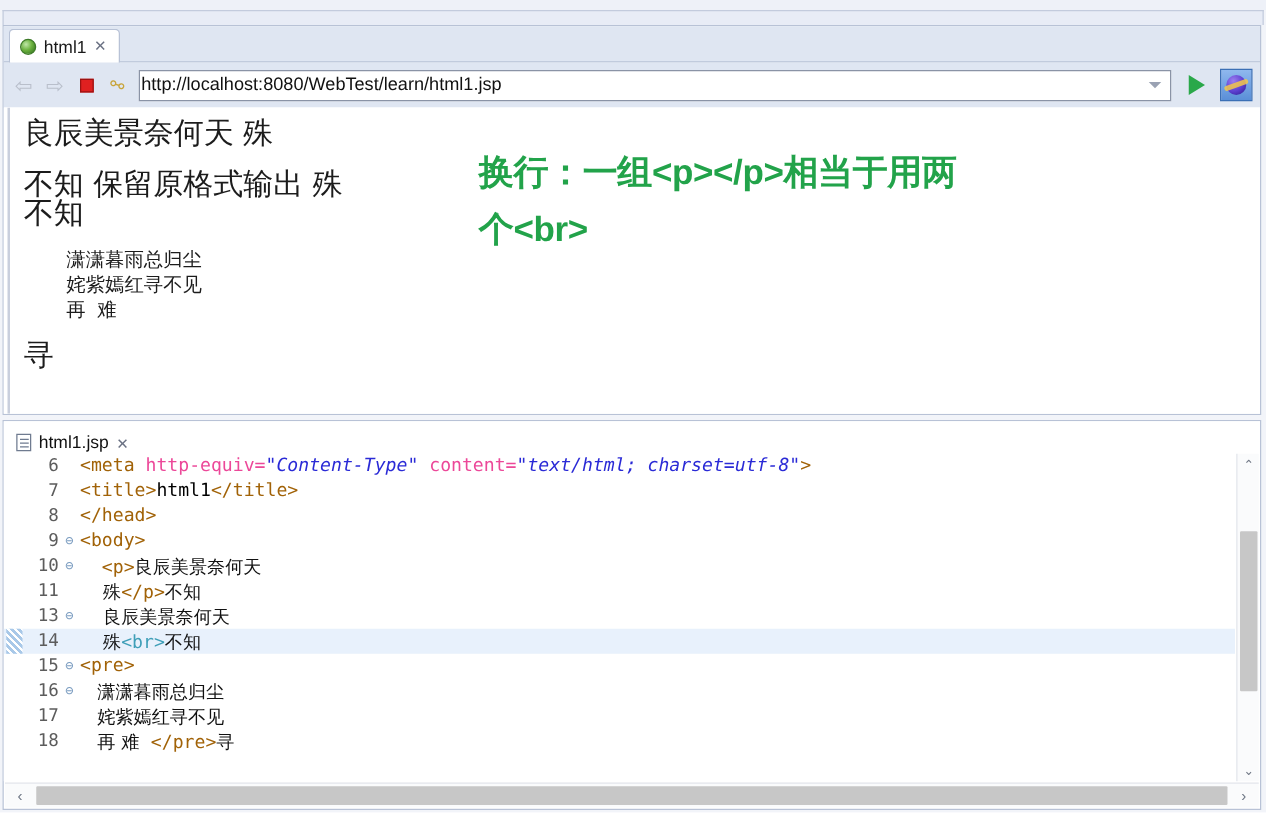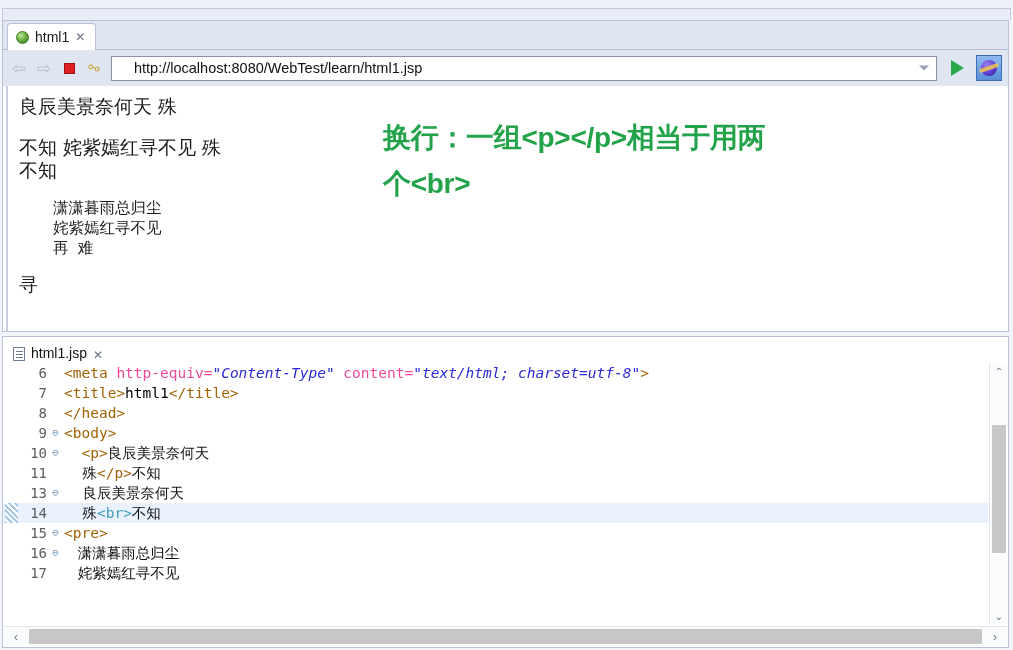--- a/index.html
+++ b/index.html
@@ -128,21 +128,21 @@
     height: 25px;
     background: #ffffff;
     border: 1px solid #8a93a6;
     display: flex;
     align-items: center;
     margin-left: 2px;
   }
   .url-text {
     font-size: 14.5px;
     color: #111111;
-    padding-left: 22px;
+    padding-left: 1px;
     font-family: "Liberation Sans", sans-serif;
     white-space: nowrap;
     overflow: hidden;
   }
   .combo-arrow {
     position: absolute;
     right: 7px; top: 50%;
     transform: translateY(-50%);
     width: 0; height: 0;
     border-left: 5px solid transparent;
@@ -199,21 +199,21 @@
     width: 2px; height: 100%;
     background: #c9cfdd;
   }
 
   .cjk {
     font-family: "DejaVu Sans", "Liberation Sans", sans-serif;
   }
 
   .p-line {
     position: absolute;
-    font-size: 19px;
+    font-size: 24px;
     color: #1c1c1c;
     line-height: 25px;
     white-space: pre;
   }
   .pre-block {
     position: absolute;
     font-family: "DejaVu Sans Mono", "Liberation Mono", monospace;
     font-size: 15.5px;
     color: #1c1c1c;
     line-height: 20px;
@@ -426,21 +426,21 @@
       <div class="globe-btn">
         <span class="globe-btn-ic"></span>
       </div>
     </div>
 
     <div class="browser-content">
       <div class="page-left-rule"></div>
 
       <div class="p-line cjk" style="left:16px; top:8px;">良辰美景奈何天 殊</div>
 
-      <div class="p-line cjk" style="left:16px; top:49px;">不知 姹紫嫣红寻不见 殊</div>
+      <div class="p-line cjk" style="left:16px; top:49px;">不知 保留原格式输出 殊</div>
       <div class="p-line cjk" style="left:16px; top:72px;">不知</div>
 
       <div class="pre-block" style="left:50px; top:112px;">潇潇暮雨总归尘</div>
       <div class="pre-block" style="left:50px; top:132px;">姹紫嫣红寻不见</div>
       <div class="pre-block" style="left:50px; top:152px;">再 难</div>
 
       <div class="p-line cjk" style="left:16px; top:186px;">寻</div>
 
       <div class="annot" style="left:380px; top:29px;">换行：一组&lt;p&gt;&lt;/p&gt;相当于用两</div>
       <div class="annot" style="left:380px; top:75px;">个&lt;br&gt;</div>
@@ -463,20 +463,21 @@
           <div class="code-line"><span class="ln">7</span><span class="fold"></span><span class="code-text"><span class="tok-tag">&lt;title&gt;</span><span class="tok-plain">html1</span><span class="tok-tag">&lt;/title&gt;</span></span></div>
           <div class="code-line"><span class="ln">8</span><span class="fold"></span><span class="code-text"><span class="tok-tag">&lt;/head&gt;</span></span></div>
           <div class="code-line"><span class="ln">9</span><span class="fold">⊖</span><span class="code-text"><span class="tok-tag">&lt;body&gt;</span></span></div>
           <div class="code-line"><span class="ln">10</span><span class="fold">⊖</span><span class="code-text"><span class="tok-plain">  </span><span class="tok-tag">&lt;p&gt;</span><span class="tok-cjk">良辰美景奈何天</span></span></div>
           <div class="code-line"><span class="ln">11</span><span class="fold"></span><span class="code-text"><span class="tok-cjk">    殊</span><span class="tok-tag">&lt;/p&gt;</span><span class="tok-cjk">不知</span></span></div>
           <div class="code-line"><span class="ln">13</span><span class="fold">⊖</span><span class="code-text"><span class="tok-cjk">    良辰美景奈何天</span></span></div>
           <div class="code-line current"><div class="gutter-marker"></div><span class="ln">14</span><span class="fold"></span><span class="code-text"><span class="tok-cjk">    殊</span><span class="tok-brtag">&lt;br&gt;</span><span class="tok-cjk">不知</span></span></div>
           <div class="code-line"><span class="ln">15</span><span class="fold">⊖</span><span class="code-text"><span class="tok-tag">&lt;pre&gt;</span></span></div>
           <div class="code-line"><span class="ln">16</span><span class="fold">⊖</span><span class="code-text"><span class="tok-cjk">   潇潇暮雨总归尘</span></span></div>
           <div class="code-line"><span class="ln">17</span><span class="fold"></span><span class="code-text"><span class="tok-cjk">   姹紫嫣红寻不见</span></span></div>
+          <div class="code-line"><span class="ln">18</span><span class="fold"></span><span class="code-text"><span class="tok-cjk">   再 难  </span><span class="tok-tag">&lt;/pre&gt;</span><span class="tok-cjk">寻</span></span></div>
         </div>
     </div>
 
     <div class="vscroll">
       <div class="vs-arrow up">⌃</div>
       <div class="vs-thumb"></div>
       <div class="vs-arrow down">⌄</div>
     </div>
 
     <div class="hscroll">

